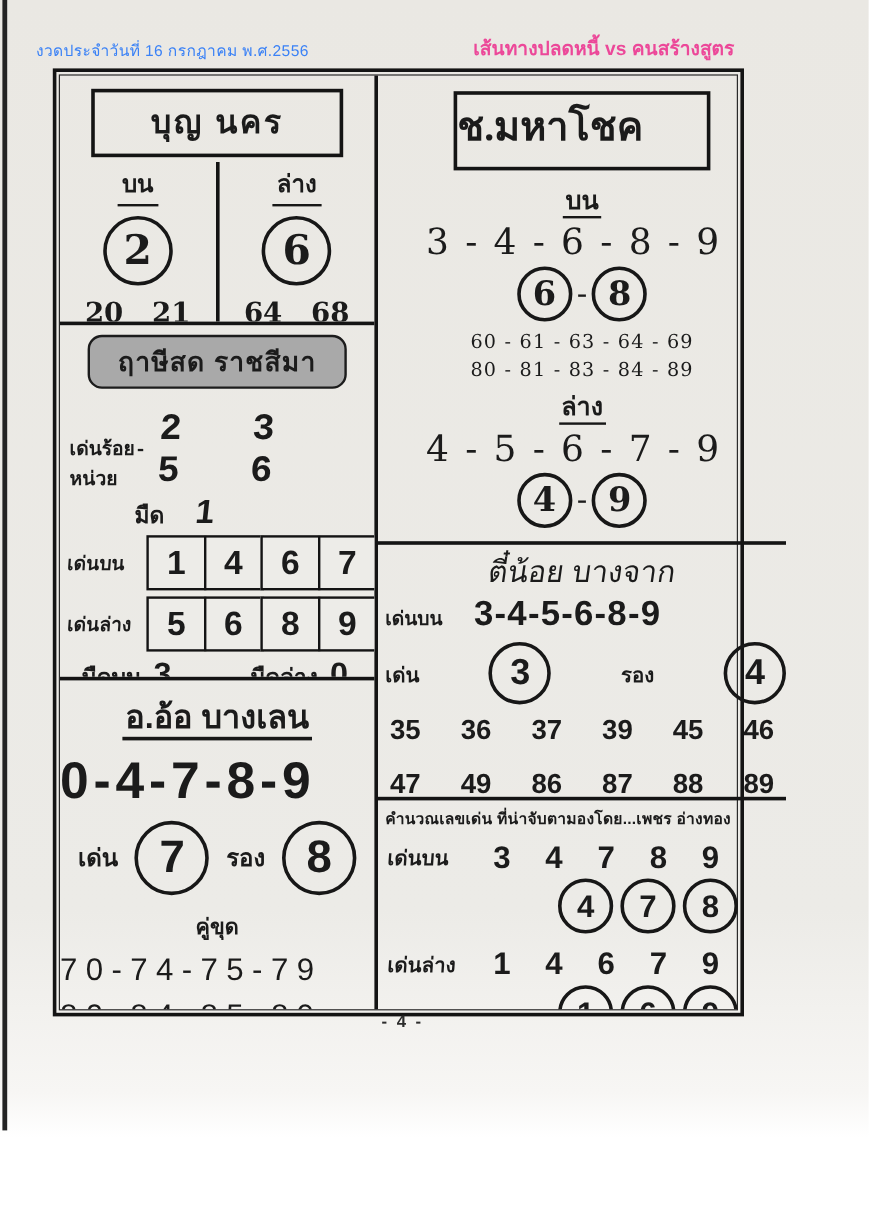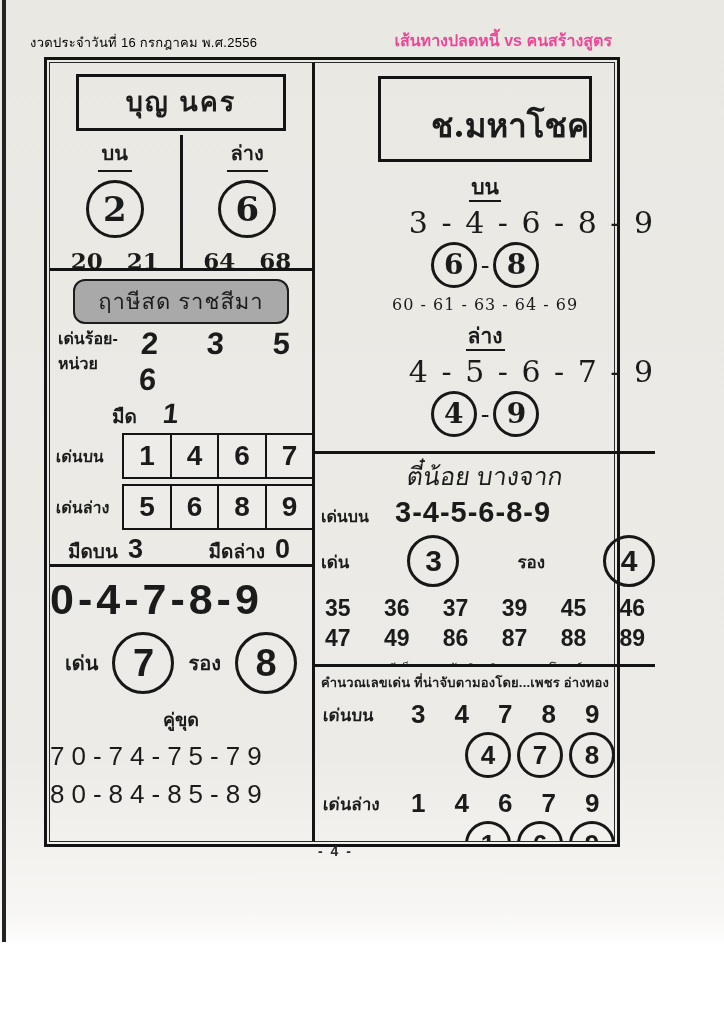--- a/index.html
+++ b/index.html
@@ -8,21 +8,21 @@
     background:#ffffff;overflow:hidden;
     font-family:"Liberation Sans","DejaVu Sans",sans-serif;
     color:#1b1b1b;
     -webkit-font-smoothing:antialiased;
   }
   .paper{
     position:absolute;left:0;top:0;width:724px;height:948px;
     background:linear-gradient(180deg,#eae8e3 0%,#ecebe7 80%,#f7f6f4 96%,#ffffff 100%);
   }
   .edge-line{position:absolute;left:2px;top:0;width:4px;height:942px;background:#232323;}
-  .hdr-left{position:absolute;left:30px;top:32px;font-size:13px;color:#000000;letter-spacing:.3px;}
+  .hdr-left{position:absolute;left:30px;top:32px;font-size:13px;color:#3b82f6;letter-spacing:.3px;}
   .hdr-right{position:absolute;right:112px;top:28px;font-size:16px;font-weight:bold;color:#ec4899;}
   .pageno{position:absolute;left:318px;top:843px;font-size:14px;font-weight:bold;color:#2c2c2c;letter-spacing:2px;}
 
   .frame{
     position:absolute;left:44px;top:57px;width:570px;height:784px;
     border:3px solid #141414;background:transparent;
   }
   .frame-inner{position:absolute;inset:2px;border:1px solid #2a2a2a;display:flex;}
   .col-l{width:288px;border-right:3px solid #141414;display:flex;flex-direction:column;}
   .col-r{flex:1;display:flex;flex-direction:column;}
@@ -47,22 +47,22 @@
   .s1-col{width:50%;text-align:center;}
   .s1-col.rgt{border-left:3px solid #141414;}
   .s1-lab{display:inline-block;font-size:20px;font-weight:bold;border-bottom:2px solid #171717;
     padding:0 4px 1px;margin-top:2px;}
   .s1-circ-row{margin-top:8px;}
   .s1-nums{font-size:23px;font-weight:bold;word-spacing:16px;margin-top:9px;line-height:1.25;}
 
   
   .s2{height:293px;}
   .s2-pill{width:212px;margin:8px auto 2px;background:#a9a9a9;border:2px solid #1c1c1c;
-    border-radius:12px;font-size:22px;font-weight:normal;text-align:center;padding:3px 0;letter-spacing:1px;}
-  .s2-row1{display:flex;align-items:flex-start;margin:2px 0 0 8px;}
+    border-radius:12px;font-size:22px;font-weight:bold;text-align:center;padding:3px 0;letter-spacing:1px;}
+  .s2-row1{display:flex;align-items:flex-end;margin:17px 0 0 8px;font-family:Liberation Mono, monospace;}
   .s2-row1 .lab{font-size:16px;font-weight:bold;width:112px;}
   .s2-row1 .vals{font-size:31px;font-weight:bold;letter-spacing:20px;transform:skewX(-3deg);}
   .s2-mued{margin:0 0 2px 62px;font-size:19px;font-weight:bold;}
   .s2-mued .v{font-size:28px;margin-left:26px;transform:skewX(-6deg);display:inline-block;}
   .s2-trow{display:flex;align-items:center;margin-left:6px;}
   .s2-trow .lab{width:66px;font-size:16px;font-weight:bold;transform:skewX(-4deg);}
   .s2-cells{display:flex;}
   .s2-cell{width:46px;height:42px;border:2.5px solid #141414;margin-right:-2.5px;
     display:flex;align-items:center;justify-content:center;font-size:28px;font-weight:bold;background:#edecE8;}
   .s2-trow.first .s2-cell{border-bottom-width:2.5px;}
@@ -77,24 +77,24 @@
   .s3-title span{font-size:27px;font-weight:bold;border-bottom:3px solid #171717;padding:0 2px 1px;}
   .s3-big{text-align:left;font-size:43px;font-weight:bold;letter-spacing:4px;margin-top:8px;}
   .s3-dr{display:flex;align-items:center;justify-content:center;gap:14px;margin-top:8px;}
   .s3-dr .lab{font-size:20px;font-weight:bold;}
   .s3-pairs-lab{text-align:center;font-size:18px;font-weight:bold;margin-top:11px;}
   .s3-pairs{text-align:left;font-size:26px;font-weight:normal;letter-spacing:7px;margin-top:4px;line-height:1.45;}
 
   
   .r1{height:388px;}
   .r1-titlebox{width:208px;margin:13px auto 8px;border:3px solid #141414;
-    font-size:33px;font-weight:bold;text-align:right;padding:20px 0 7px;}
+    font-size:33px;font-weight:bold;text-align:left;padding:0 0 7px;font-family:Liberation Serif, serif;}
   .r1-lab{text-align:center;margin-top:3px;}
   .r1-lab span{font-size:21px;font-weight:bold;border-bottom:2px solid #171717;padding:0 2px 1px;}
-  .r1-line{text-align:right;font-size:30px;margin-top:2px;letter-spacing:2px;padding-left:40px;}
+  .r1-line{text-align:left;font-size:30px;margin-top:2px;letter-spacing:2px;padding-left:40px;}
   .r1-circs{display:flex;justify-content:center;align-items:center;gap:4px;margin-top:2px;font-size:26px;}
   .r1-rows{text-align:center;font-size:16px;margin-top:5px;line-height:1.45;letter-spacing:1px;}
 
   
   .r2{height:210px;}
   .r2-title{text-align:center;font-size:25px;margin-top:2px;transform:skewX(-8deg);font-weight:500;}
   .r2-db{display:flex;align-items:baseline;margin:0 0 0 6px;}
   .r2-db .lab{font-size:16px;font-weight:bold;width:74px;}
   .r2-db .vals{font-size:29px;font-weight:bold;letter-spacing:1px;}
   .r2-dr{display:flex;align-items:center;margin:6px 0 0 6px;gap:16px;}
@@ -180,20 +180,23 @@
           </div>
         </div>
         <div class="s2-mrow">
           <span><span class="lab">มืดบน</span><span class="v">3</span></span>
           <span><span class="lab">มืดล่าง</span><span class="v">0</span></span>
         </div>
 
       </div>
 
       <div class="sec s3">
+        <div class="s3-title">
+          <span>อ.อ้อ บางเลน</span>
+        </div>
         <div class="s3-big">0-4-7-8-9</div>
         <div class="s3-dr">
           <span class="lab">เด่น</span>
           <span class="circle c58">7</span>
           <span class="lab">รอง</span>
           <span class="circle c58">8</span>
         </div>
         <div class="s3-pairs-lab">คู่ขุด</div>
         <div class="s3-pairs">
           <div>70-74-75-79</div>
@@ -208,20 +211,21 @@
         <div class="r1-titlebox">ช.มหาโชค</div>
         <div class="r1-lab"><span>บน</span></div>
         <div class="r1-line">3 - 4 - 6 - 8 - 9</div>
         <div class="r1-circs">
           <span class="circle c40s serif">6</span>
           <span>-</span>
           <span class="circle c40s serif">8</span>
         </div>
         <div class="r1-rows">
           <div>60 - 61 - 63 - 64 - 69</div>
+          <div>80 - 81 - 83 - 84 - 89</div>
         </div>
         <div class="r1-lab"><span>ล่าง</span></div>
         <div class="r1-line">4 - 5 - 6 - 7 - 9</div>
         <div class="r1-circs">
           <span class="circle c40s serif">4</span>
           <span>-</span>
           <span class="circle c40s serif">9</span>
         </div>
 
       </div>
@@ -242,21 +246,21 @@
           <span class="circle c46">4</span>
         </div>
         <div class="r2-grid">
           <span>35</span>
           <span>36</span>
           <span>37</span>
           <span>39</span>
           <span>45</span>
           <span>46</span>
         </div>
-        <div class="r2-grid" style="margin-top:3px;">
+        <div class="r2-grid" style="margin-top:18px;">
           <span>47</span>
           <span>49</span>
           <span>86</span>
           <span>87</span>
           <span>88</span>
           <span>89</span>
         </div>
         <div class="r2-note1">ทีเด็ด! เลขหุ้นนิเคอิ และดาวโจนท์</div>
 
       </div>

